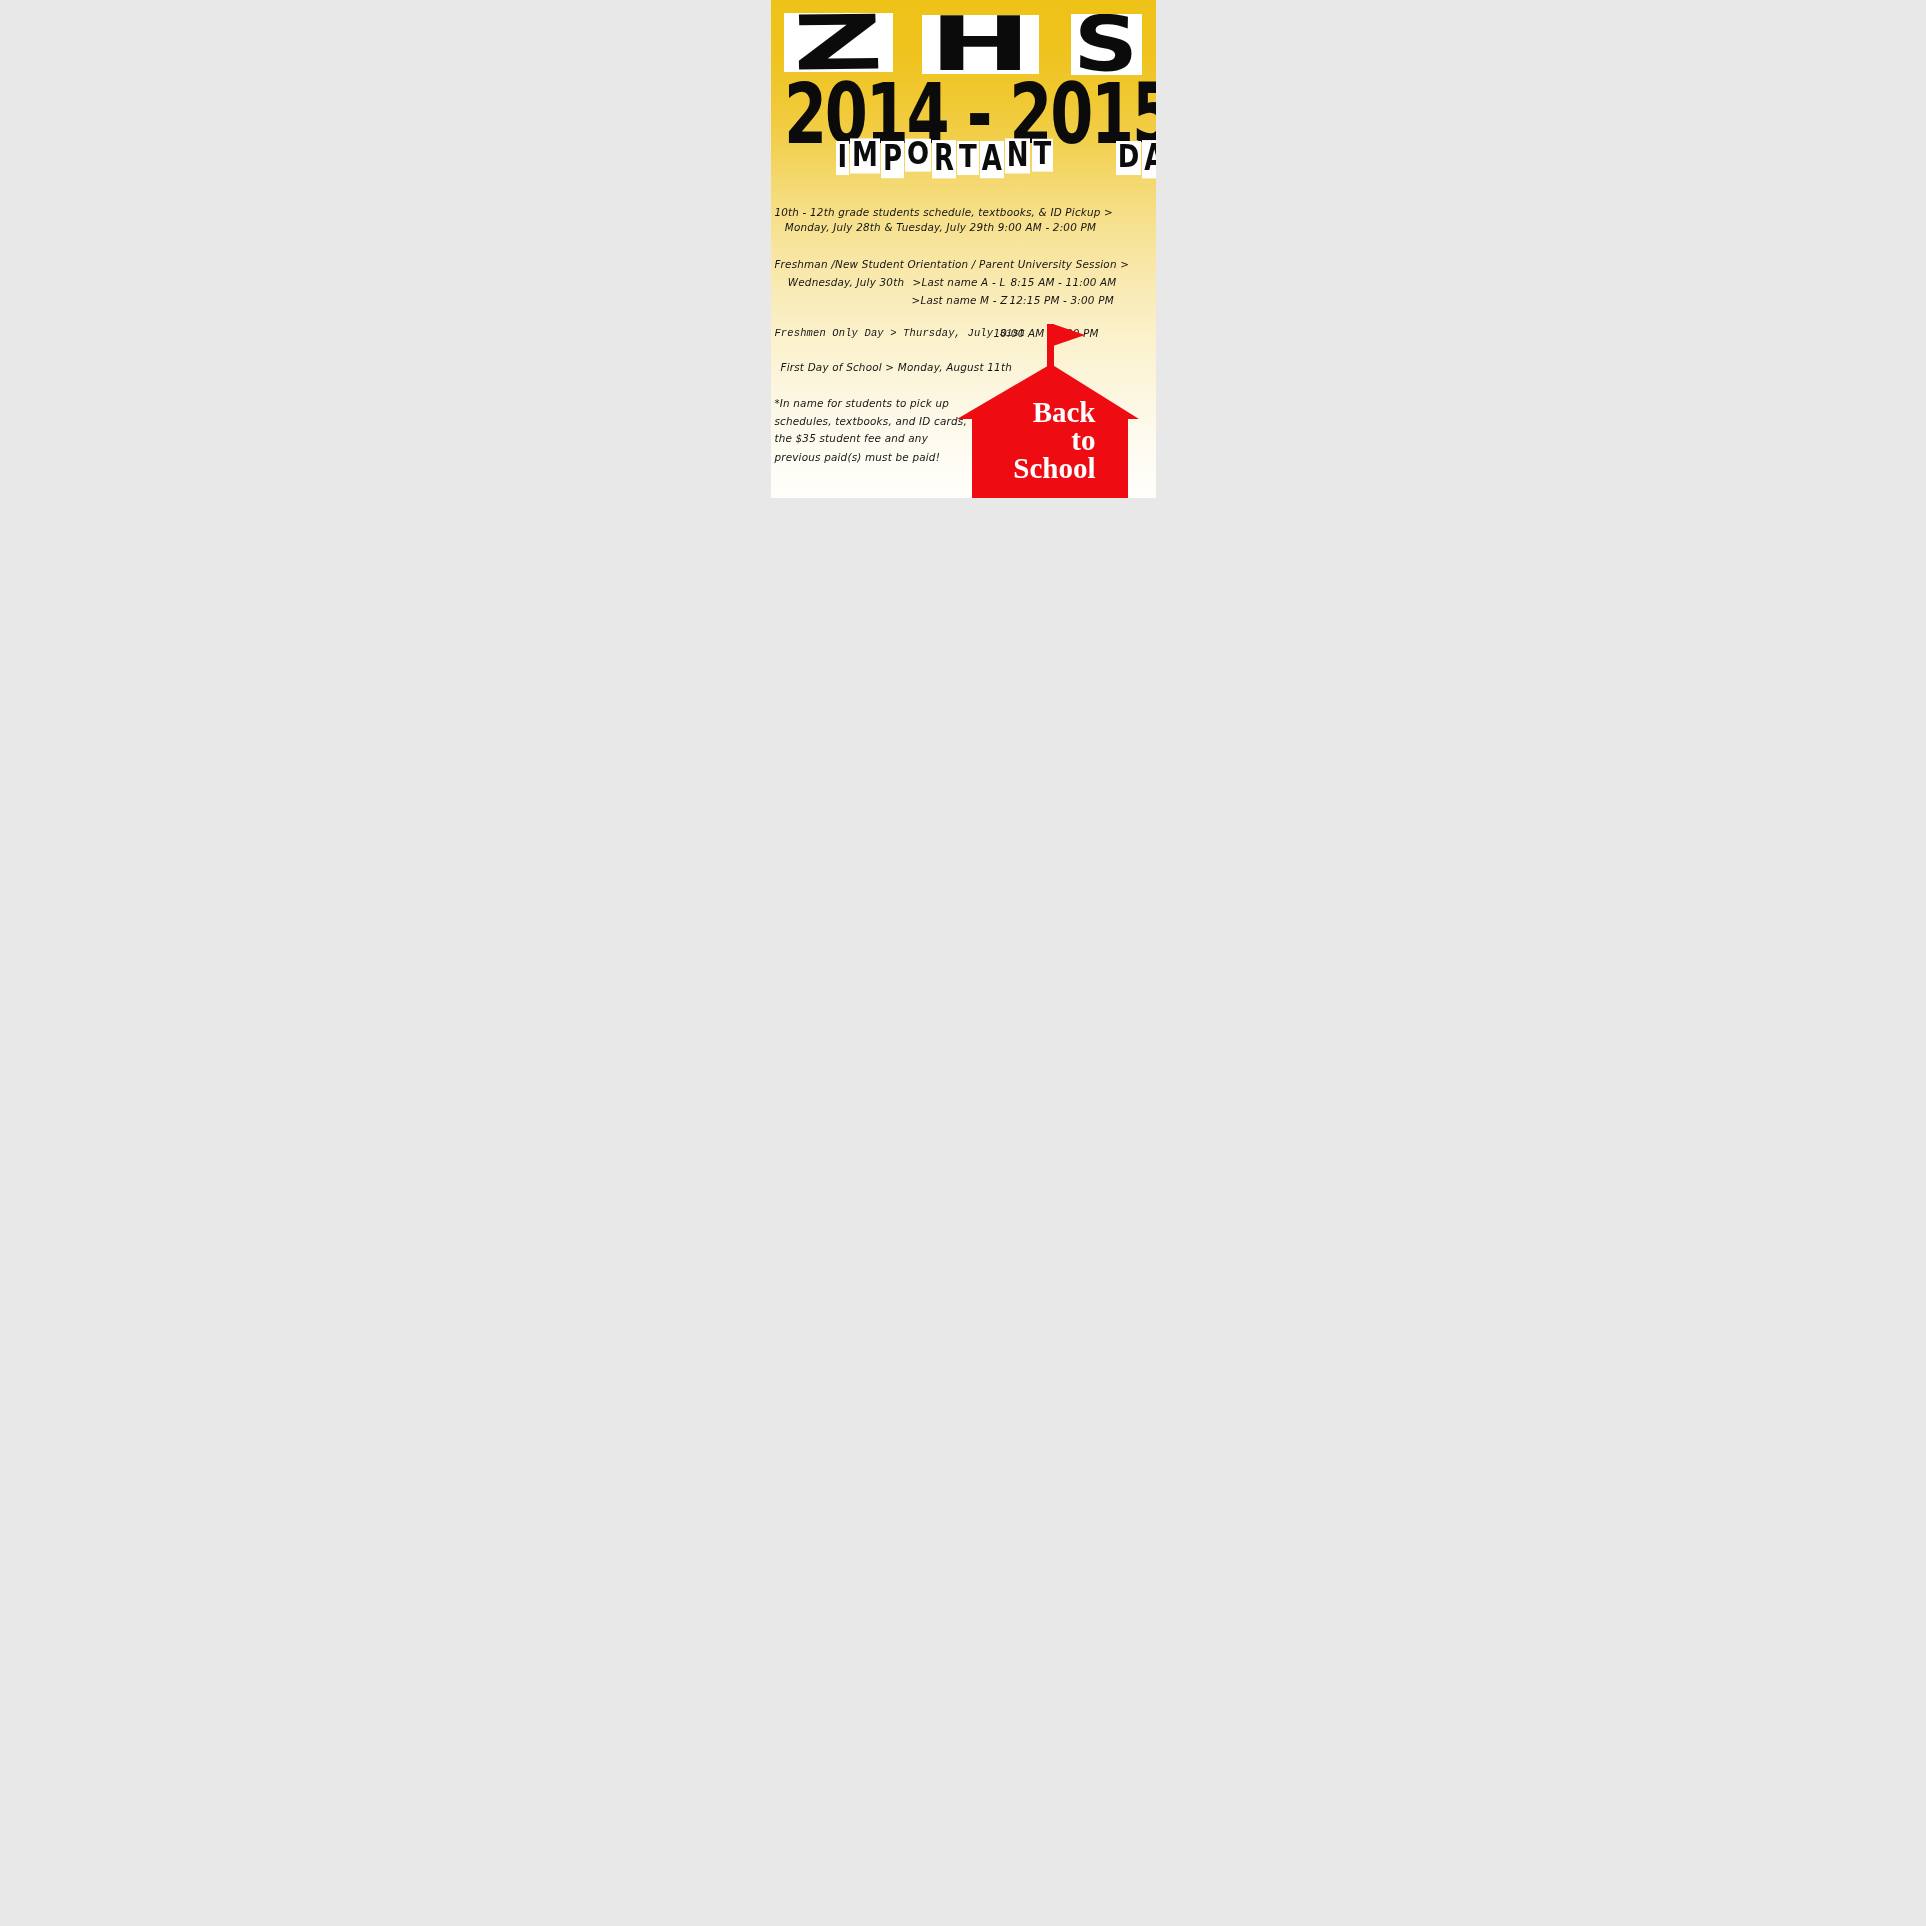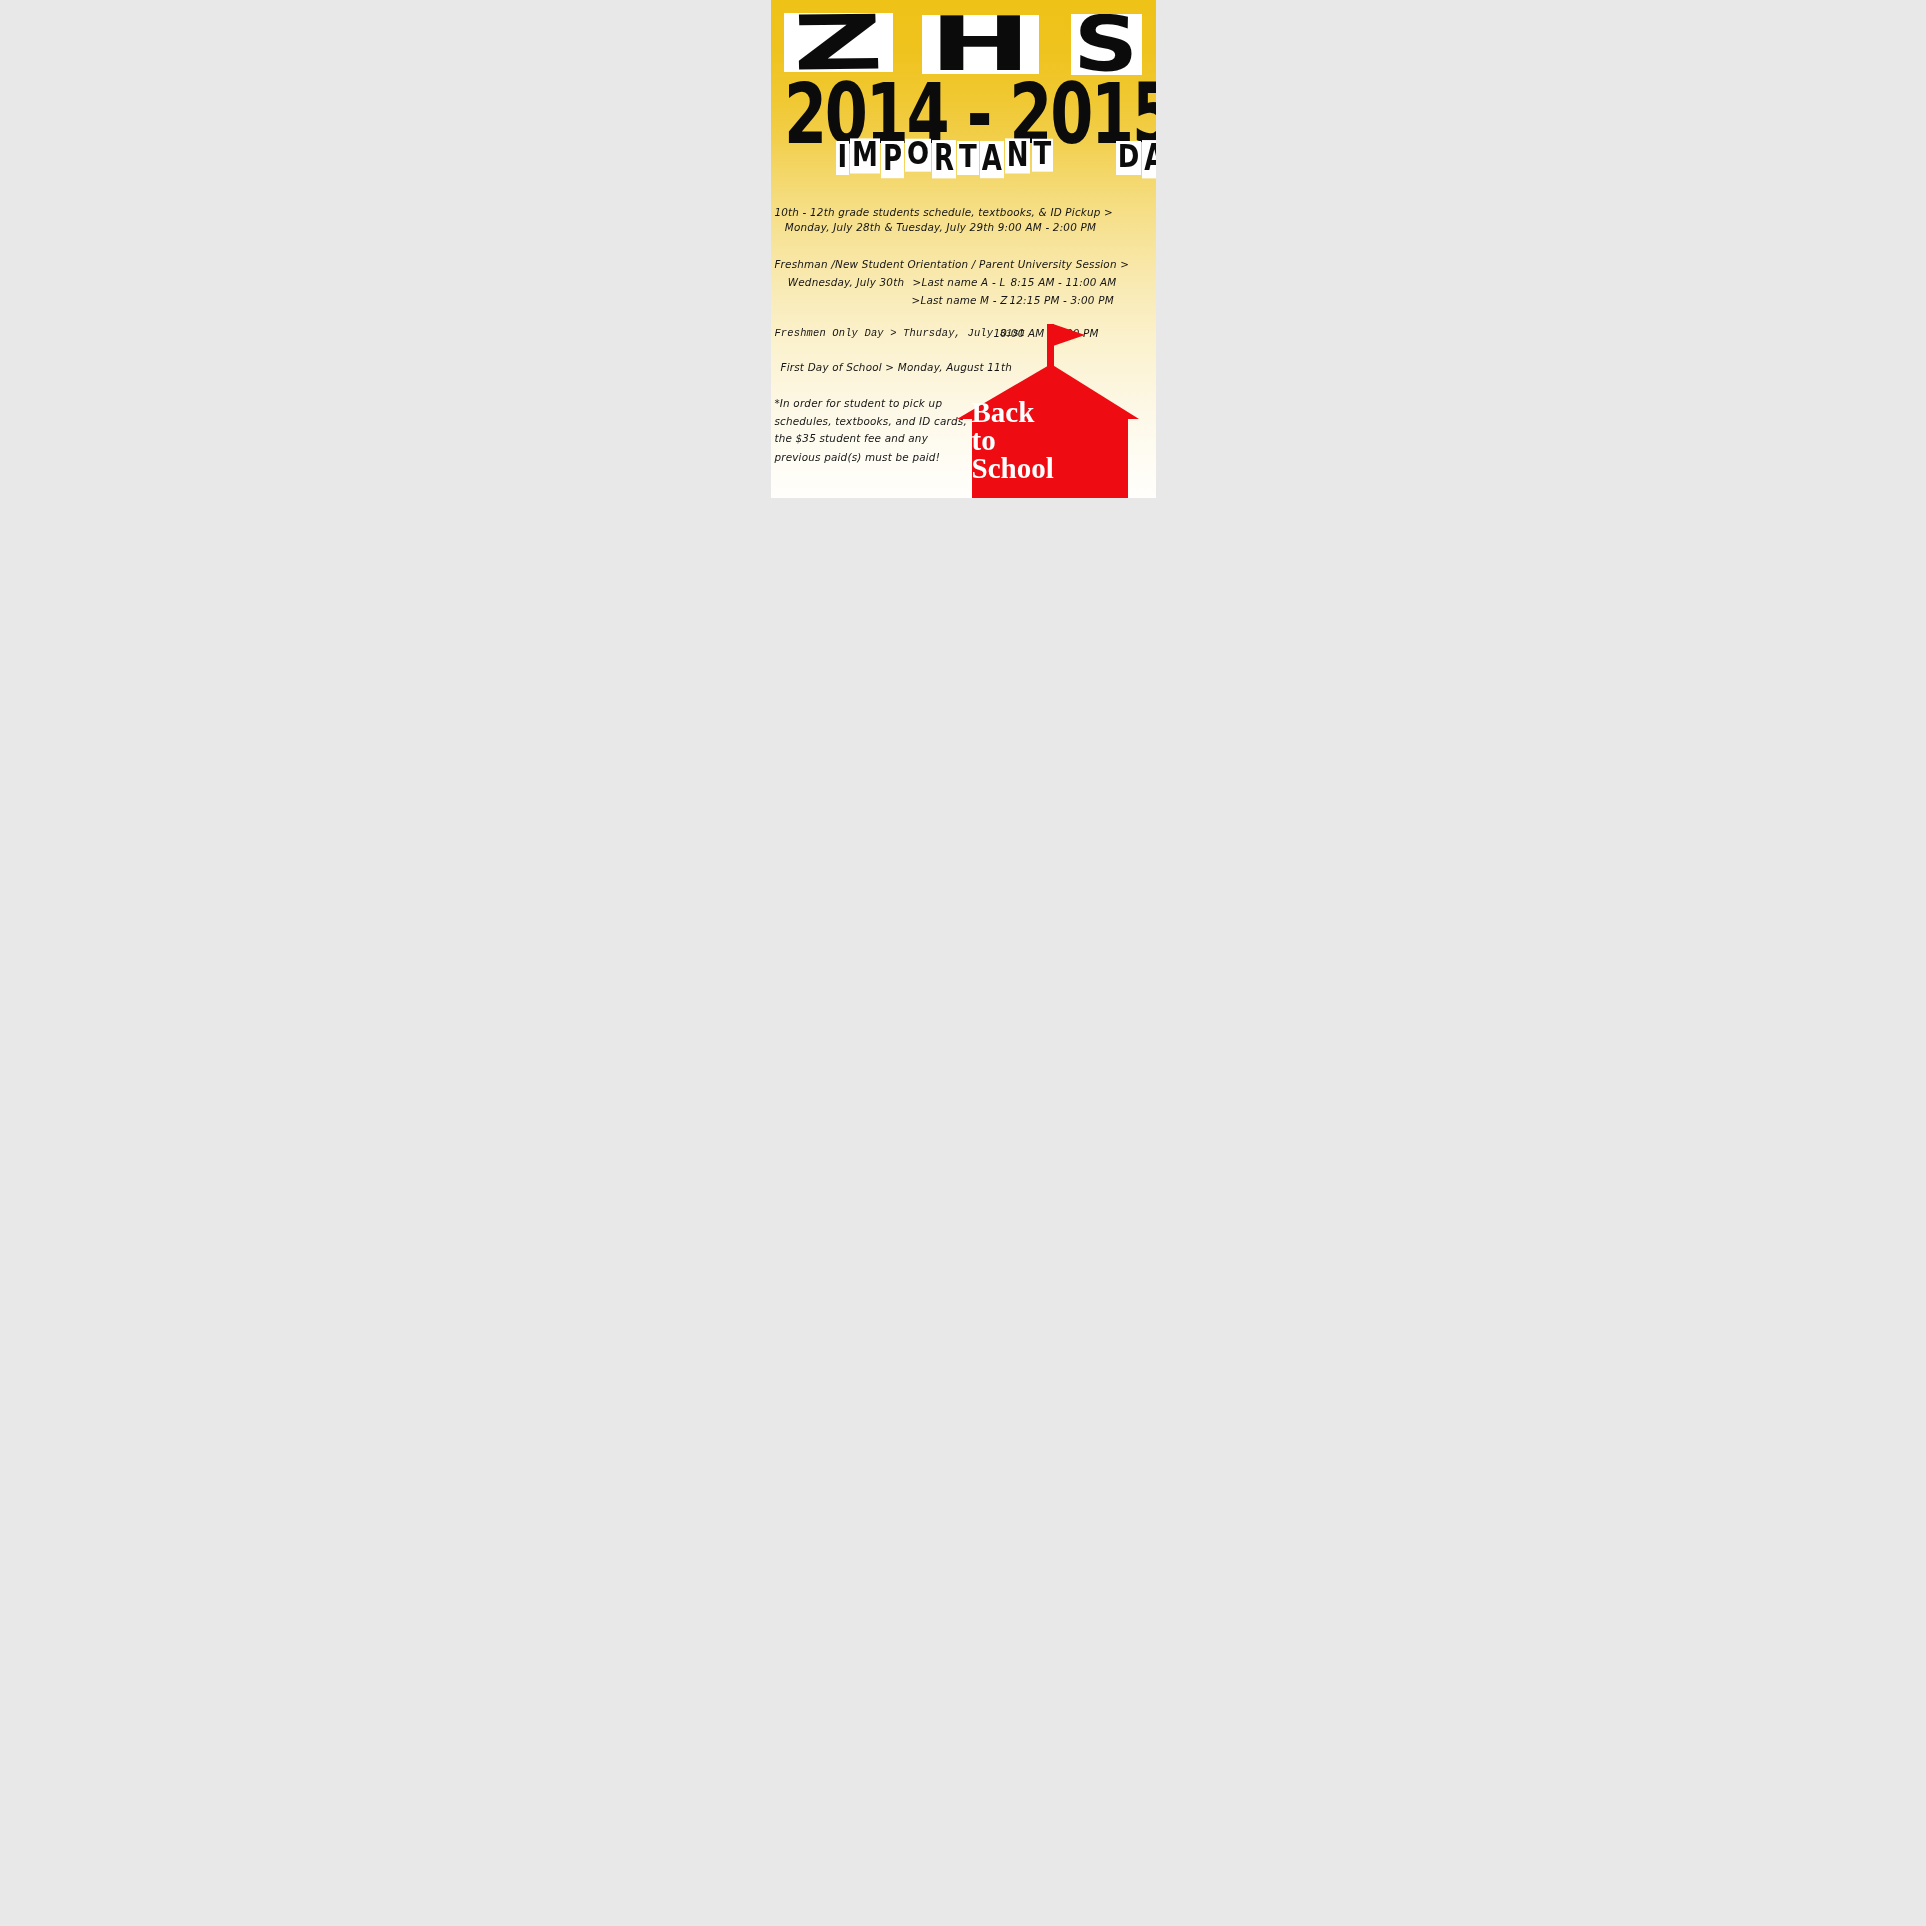--- a/index.html
+++ b/index.html
@@ -98,21 +98,21 @@
     border-left:94px solid transparent;
     border-right:88px solid transparent;
     border-bottom:55px solid #ee0b12;
   }
   .house-body {
     position:absolute; left:201px; top:419px;
     width:156px; height:80px; background:#ee0b12;
   }
   .house-label {
     position:absolute; left:201px; top:398px; width:124px;
-    z-index:5; text-align:left;
+    z-index:5; text-align:right;
     font-family:"Liberation Serif", serif; font-weight:bold;
     font-size:29px; line-height:28px; color:#ffffff;
   }
 </style>
 </head>
 <body>
 
 <div class="flyer">
 
   <div>
@@ -148,21 +148,21 @@
   </div>
 
   <div class="hand" style="left:0; top:307px; width:385px;">
     <span class="seg" style="left:3.9px;font-family:Liberation Mono, monospace;">Freshmen Only Day &gt; Thursday, July 31st</span>
     <span class="seg" style="left:223px;">10:00 AM - 2:00 PM</span>
   </div>
 
   <div class="hand" style="left:10px; top:341px;">First Day of School &gt; Monday, August 11th</div>
 
   <div>
-    <div class="hand" style="left:3.9px; top:377px;">*In order for student to pick up</div>
+    <div class="hand" style="left:3.9px; top:377px;">*In name for students to pick up</div>
     <div class="hand" style="left:3.9px; top:395px;">schedules, textbooks, and ID cards,</div>
     <div class="hand" style="left:3.9px; top:412px;">the $35 student fee and any</div>
     <div class="hand" style="left:3.9px; top:431px;">previous paid(s) must be paid!</div>
   </div>
 
   <div>
     <div class="pole"></div>
     <div class="pennant"></div>
     <div class="roof"></div>
     <div class="house-body"></div>

